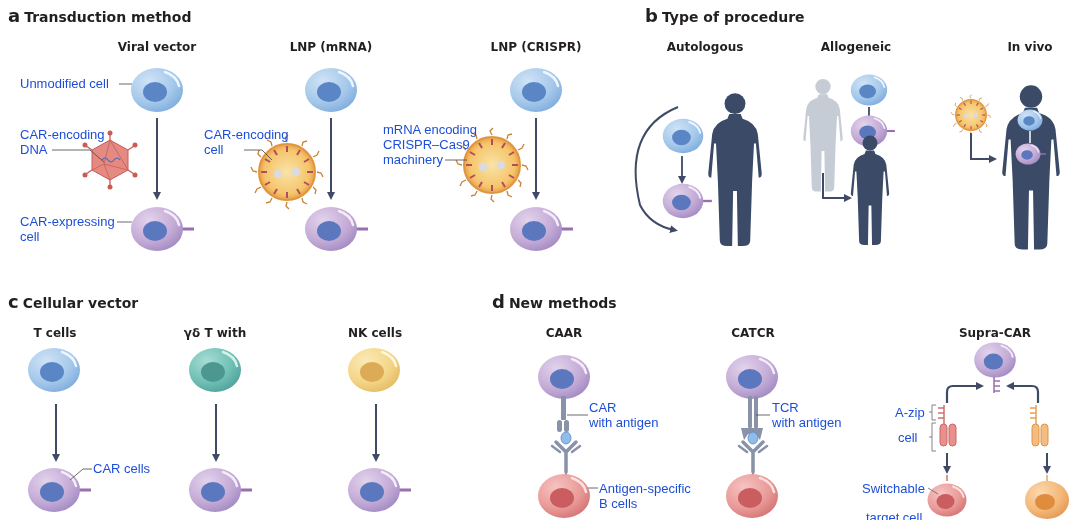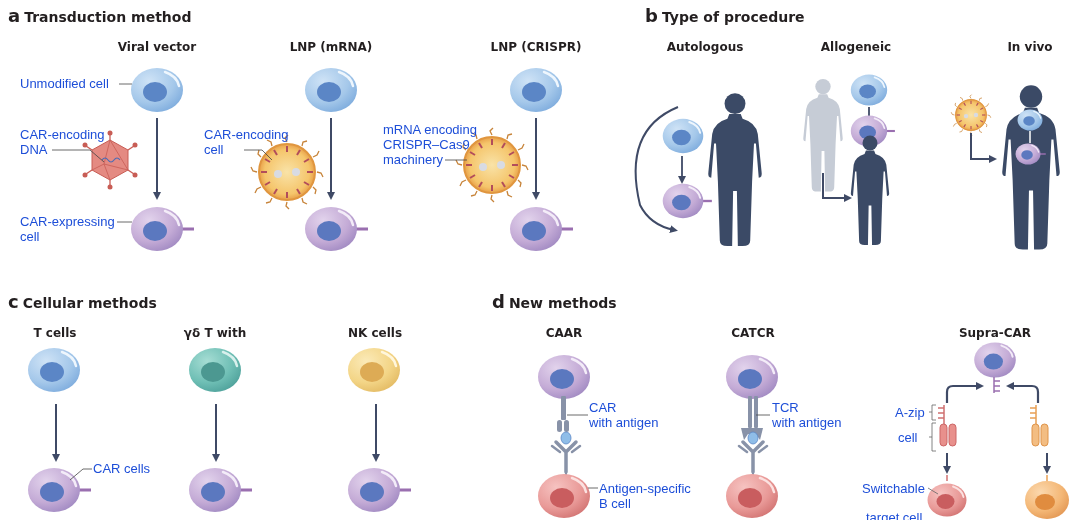--- a/index.html
+++ b/index.html
@@ -294,21 +294,21 @@
   </g>
 </svg>
 
 <div class="abs panel-title" style="left:8px;top:5px;">
   <span class="letter">a</span><span>Transduction method</span>
 </div>
 <div class="abs panel-title" style="left:645px;top:5px;">
   <span class="letter">b</span><span>Type of procedure</span>
 </div>
 <div class="abs panel-title" style="left:8px;top:291px;">
-  <span class="letter">c</span><span>Cellular methods</span>
+  <span class="letter">c</span><span>Cellular vector</span>
 </div>
 <div class="abs panel-title" style="left:492px;top:291px;">
   <span class="letter">d</span><span>New methods</span>
 </div>
 
 <div class="abs col-title" style="left:107px;top:40px;width:100px;">Viral vector</div>
 <div class="abs col-title" style="left:281px;top:40px;width:100px;">LNP (mRNA)</div>
 <div class="abs col-title" style="left:481px;top:40px;width:110px;">LNP (CRISPR)</div>
 
 <div class="abs lbl" style="left:20px;top:76px;">Unmodified cell</div>
@@ -333,17 +333,17 @@
 
 <div class="abs col-title" style="left:524px;top:326px;width:80px;">CAAR</div>
 <div class="abs col-title" style="left:713px;top:326px;width:80px;">CATCR</div>
 <div class="abs col-title" style="left:955px;top:326px;width:80px;">Supra-CAR</div>
 
 <div class="abs lbl" style="left:589px;top:400px;">CAR</div>
 <div class="abs lbl" style="left:589px;top:415px;">with antigen</div>
 <div class="abs lbl" style="left:772px;top:400px;">TCR</div>
 <div class="abs lbl" style="left:772px;top:415px;">with antigen</div>
 <div class="abs lbl" style="left:599px;top:481px;">Antigen-specific</div>
-<div class="abs lbl" style="left:599px;top:496px;">B cell</div>
+<div class="abs lbl" style="left:599px;top:496px;">B cells</div>
 <div class="abs lbl" style="left:895px;top:405px;">A-zip</div>
 <div class="abs lbl" style="left:898px;top:430px;">cell</div>
 <div class="abs lbl" style="left:862px;top:481px;">Switchable</div>
 <div class="abs lbl" style="left:866px;top:510px;">target cell</div>
 
 </body></html>

